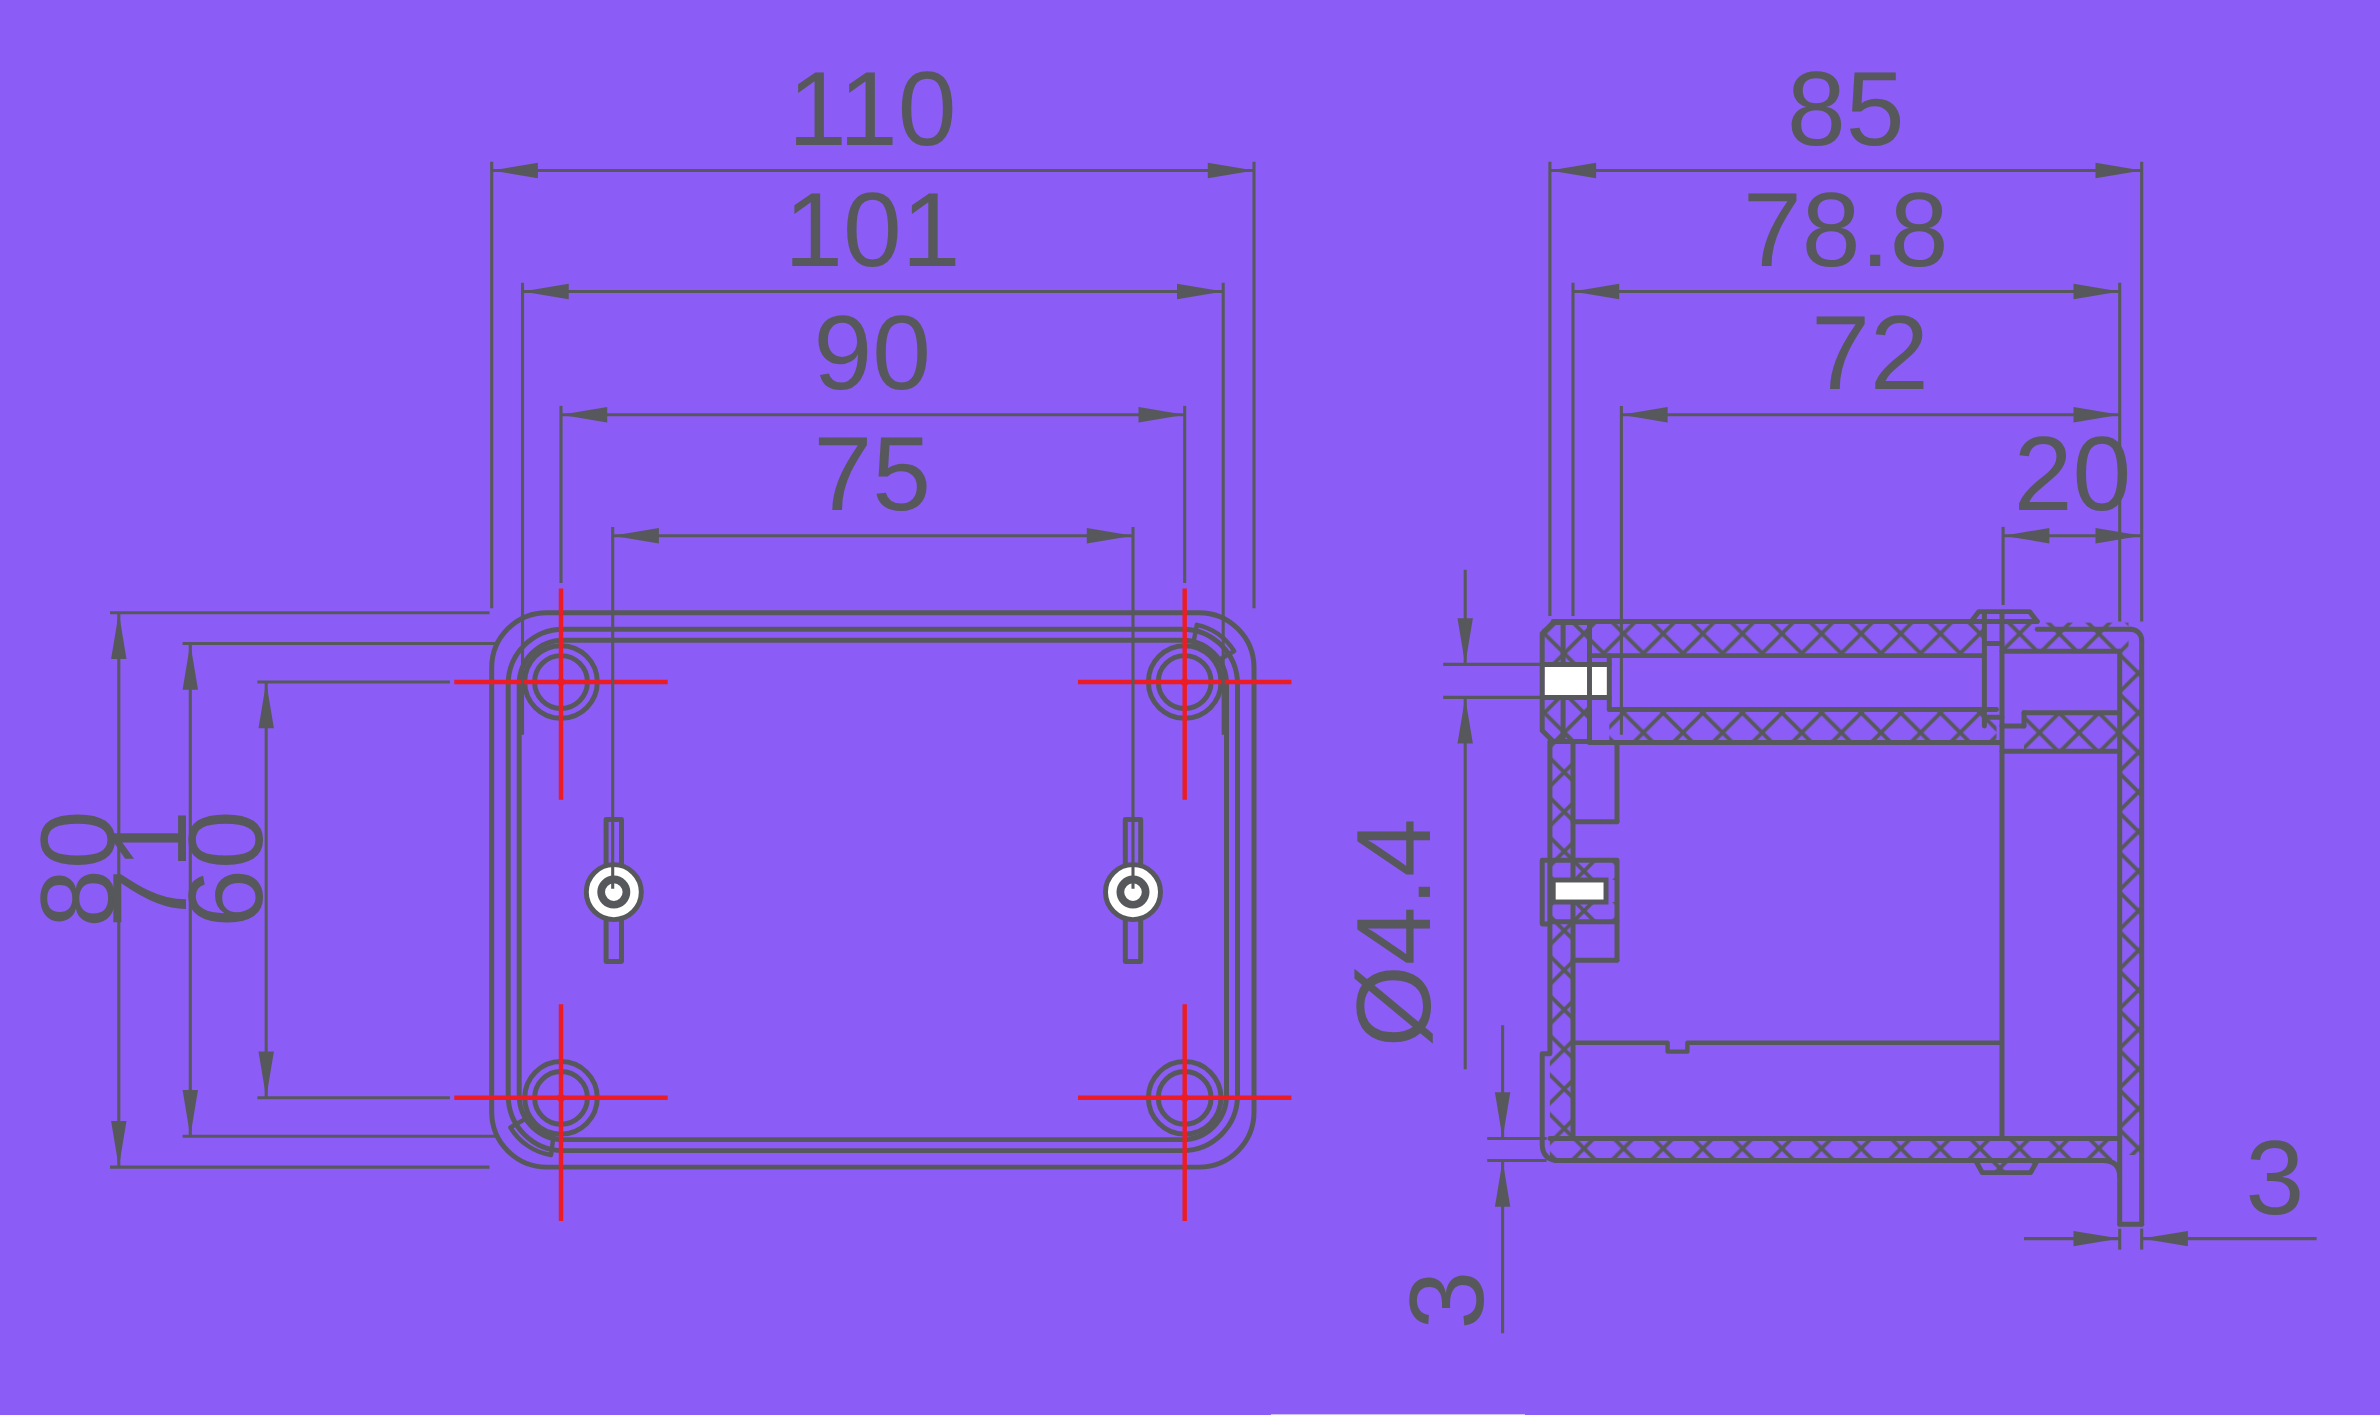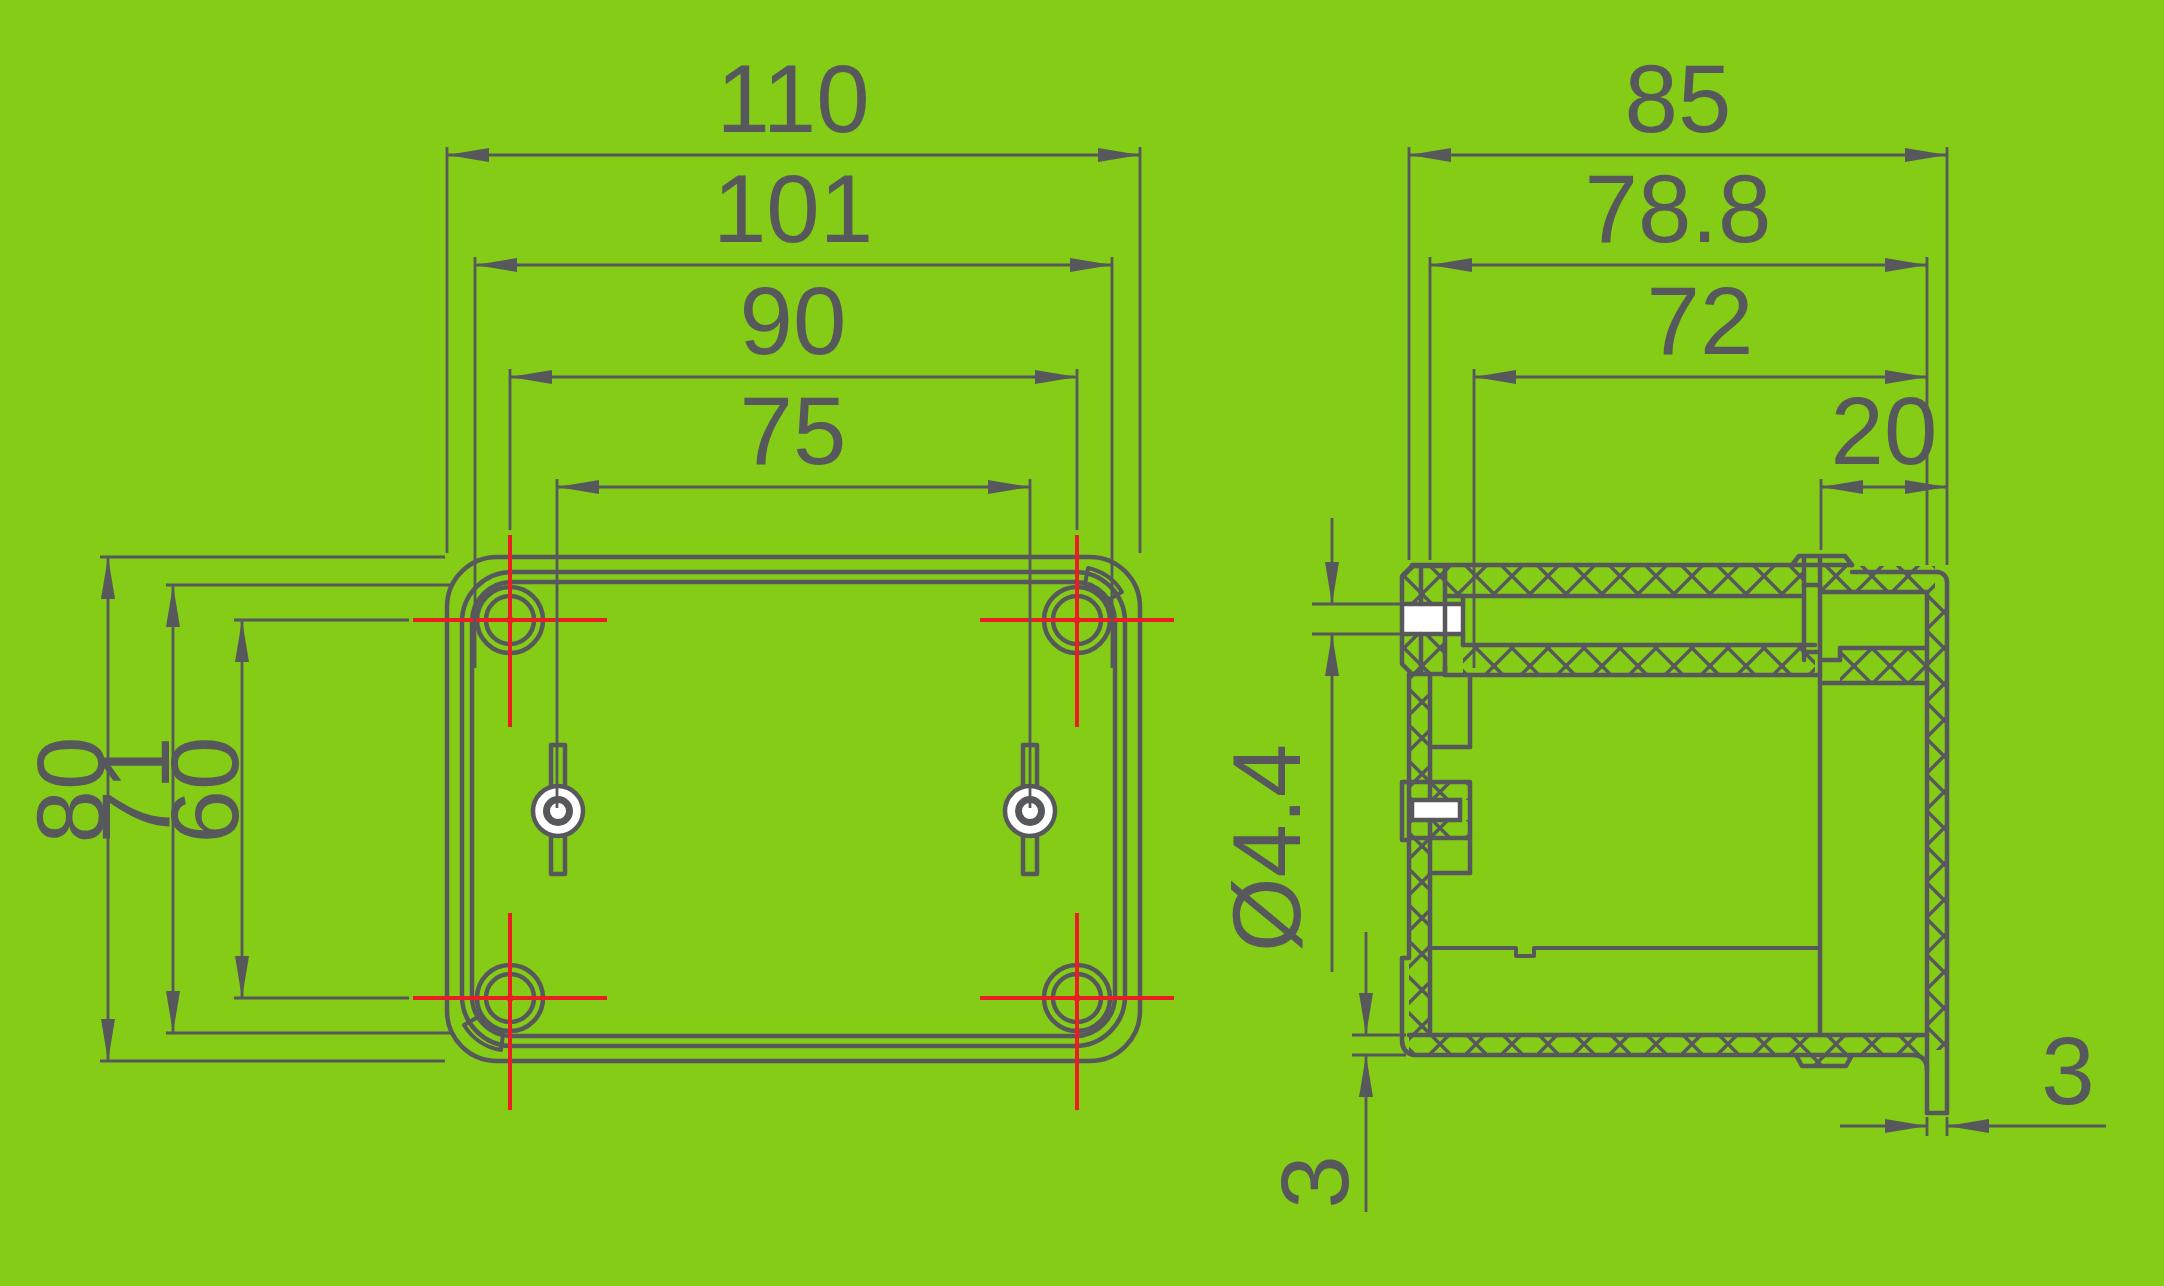--- a/index.html
+++ b/index.html
@@ -1,16 +1,16 @@
 <!DOCTYPE html>
 <html><head>
 <meta charset="utf-8">
 <style>
   html,body{margin:0;padding:0;background:#ffffff;}
-  .stage{width:2164px;height:1286px;position:relative;background:#84cc16;overflow:hidden;}
+  .stage{width:2164px;height:1286px;position:relative;background:#8b5cf6;overflow:hidden;}
   svg{display:block;}
   .geo{stroke:#57585c;stroke-width:4.5;fill:none;stroke-linecap:round;stroke-linejoin:round;}
   .geo2{stroke:#57585c;stroke-width:4;fill:none;stroke-linecap:round;stroke-linejoin:round;}
   .dim{stroke:#57585c;stroke-width:2.8;fill:none;stroke-linecap:butt;}
   .arr{fill:#57585c;stroke:none;}
   .red{stroke:#ec1c24;stroke-width:4;fill:none;stroke-linecap:butt;}
   .reddot{fill:#ec1c24;stroke:none;}
   .whitefill{fill:#ffffff;stroke:none;}
   .slotw{fill:#ffffff;stroke:#57585c;stroke-width:4.5;}
   text{font-family:"Liberation Sans","DejaVu Sans",sans-serif;font-size:96px;fill:#57585c;}

